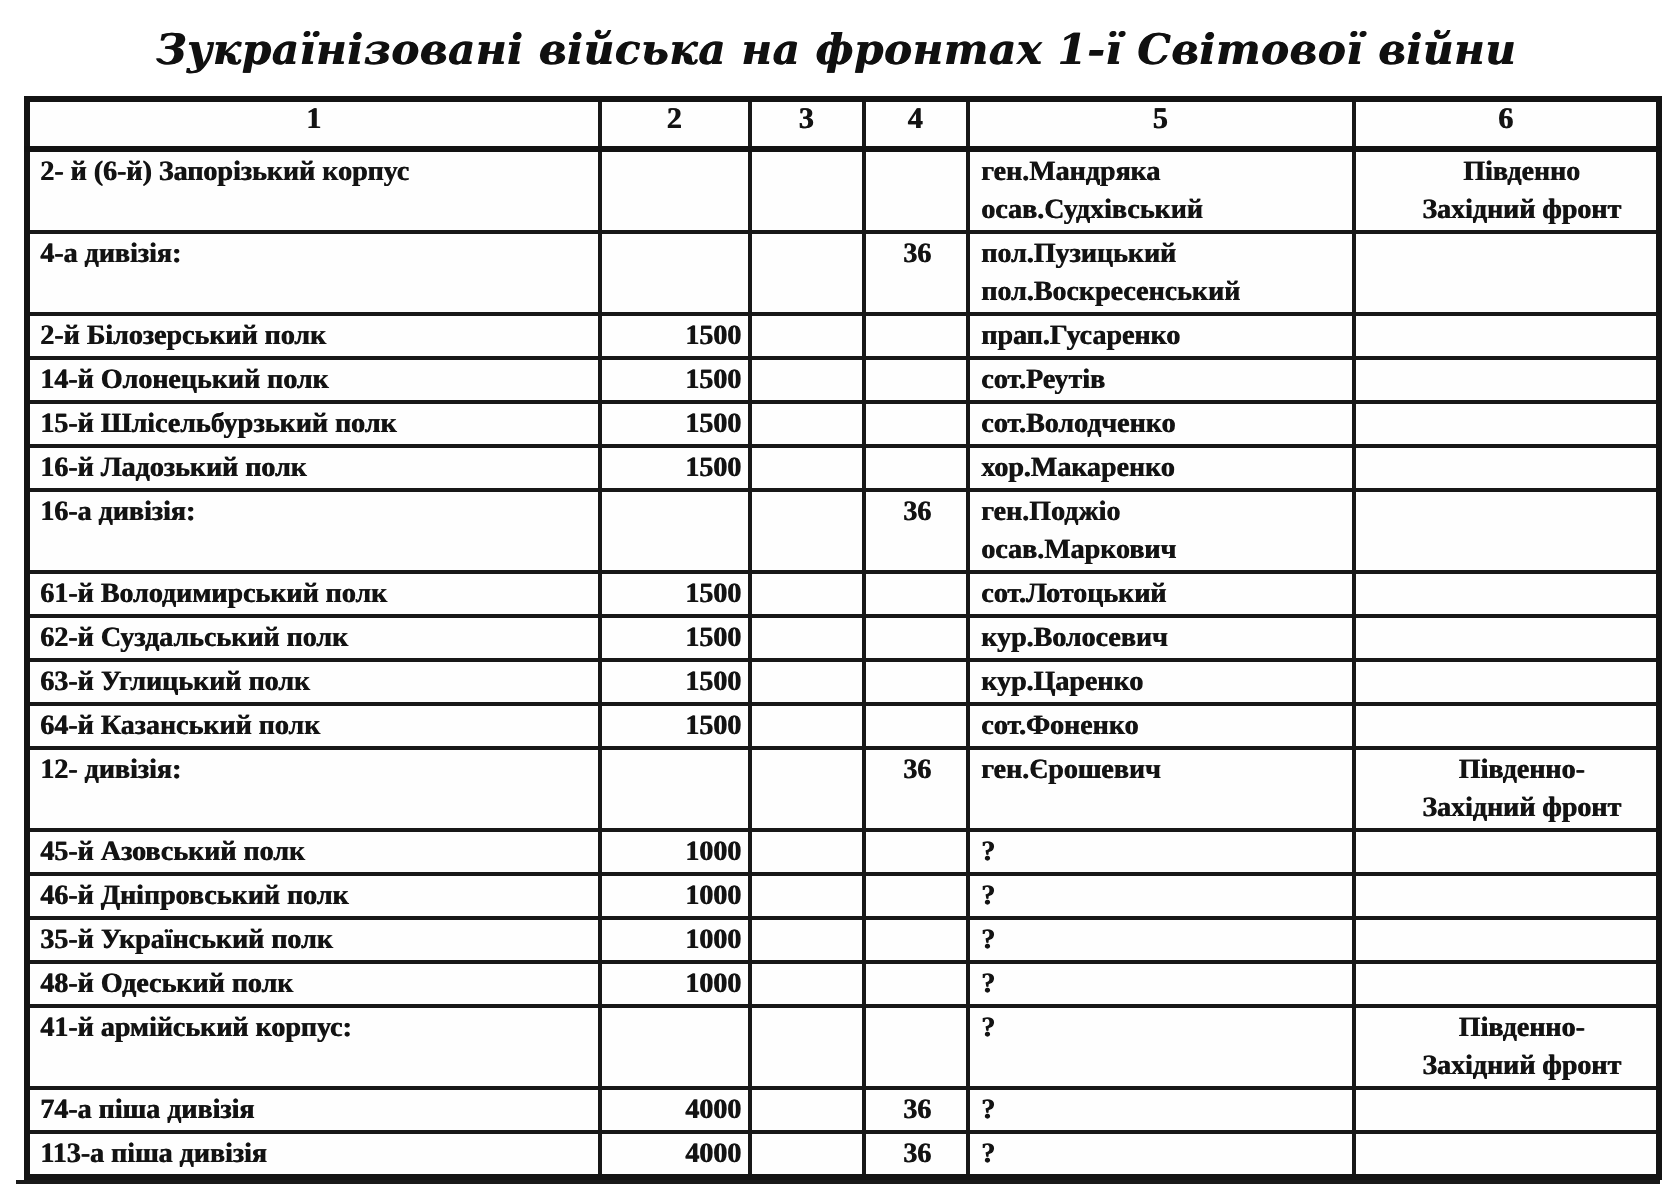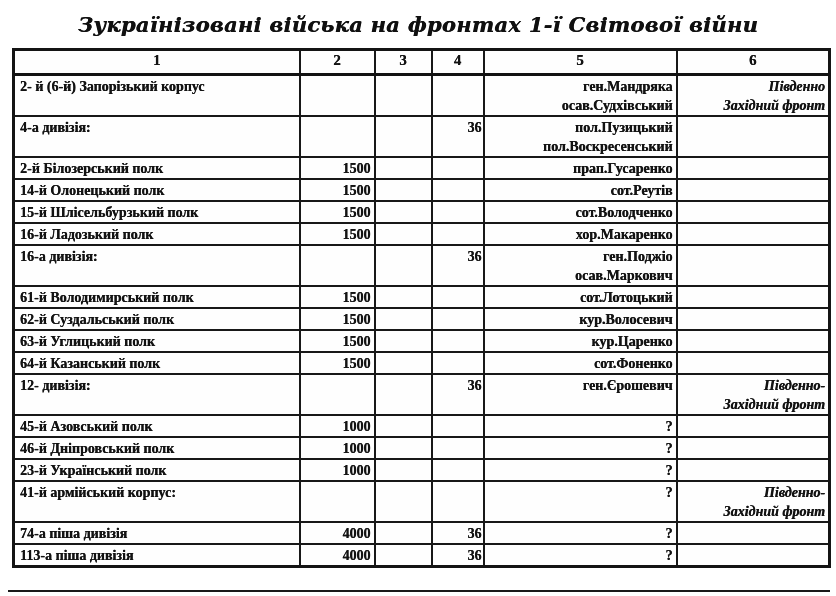--- a/index.html
+++ b/index.html
@@ -56,23 +56,23 @@
     height: 22px;
     font-size: 15px;
     border-bottom: 3px solid #121212;
     padding-top: 0;
   }
   .scan-table tr { height: 22px; }
   .scan-table tr.tall { height: 41px; }
   .scan-table td.c0 { text-align: left; padding-left: 5px; }
   .scan-table td.c1 { text-align: right; padding-right: 9px; padding-left: 42px; }
   .scan-table td.c2 { text-align: center; }
-  .scan-table td.c3 { text-align: right; padding-right: 1px; }
-  .scan-table td.c4 { text-align: right; padding-left: 6px; }
-  .scan-table td.c5 { text-align: right; padding-left: 19px; font-style: italic; }
+  .scan-table td.c3 { text-align: center; padding-right: 1px; }
+  .scan-table td.c4 { text-align: left; padding-left: 6px; }
+  .scan-table td.c5 { text-align: center; padding-left: 19px; }
   .bottom-rule {
     position: absolute;
     left: 8px;
     top: 590px;
     width: 822px;
     height: 2px;
     background: #1a1a1a;
   }
 </style>
 </head>
@@ -211,21 +211,29 @@
       </tr>
       <tr>
         <td class="c0">46-й Дніпровський полк</td>
         <td class="c1">1000</td>
         <td class="c2"></td>
         <td class="c3"></td>
         <td class="c4">?</td>
         <td class="c5"></td>
       </tr>
       <tr>
-        <td class="c0">23-й Український полк</td>
+        <td class="c0">35-й Український полк</td>
+        <td class="c1">1000</td>
+        <td class="c2"></td>
+        <td class="c3"></td>
+        <td class="c4">?</td>
+        <td class="c5"></td>
+      </tr>
+      <tr>
+        <td class="c0">48-й Одеський полк</td>
         <td class="c1">1000</td>
         <td class="c2"></td>
         <td class="c3"></td>
         <td class="c4">?</td>
         <td class="c5"></td>
       </tr>
       <tr class="tall">
         <td class="c0">41-й армійський корпус:</td>
         <td class="c1"></td>
         <td class="c2"></td>

